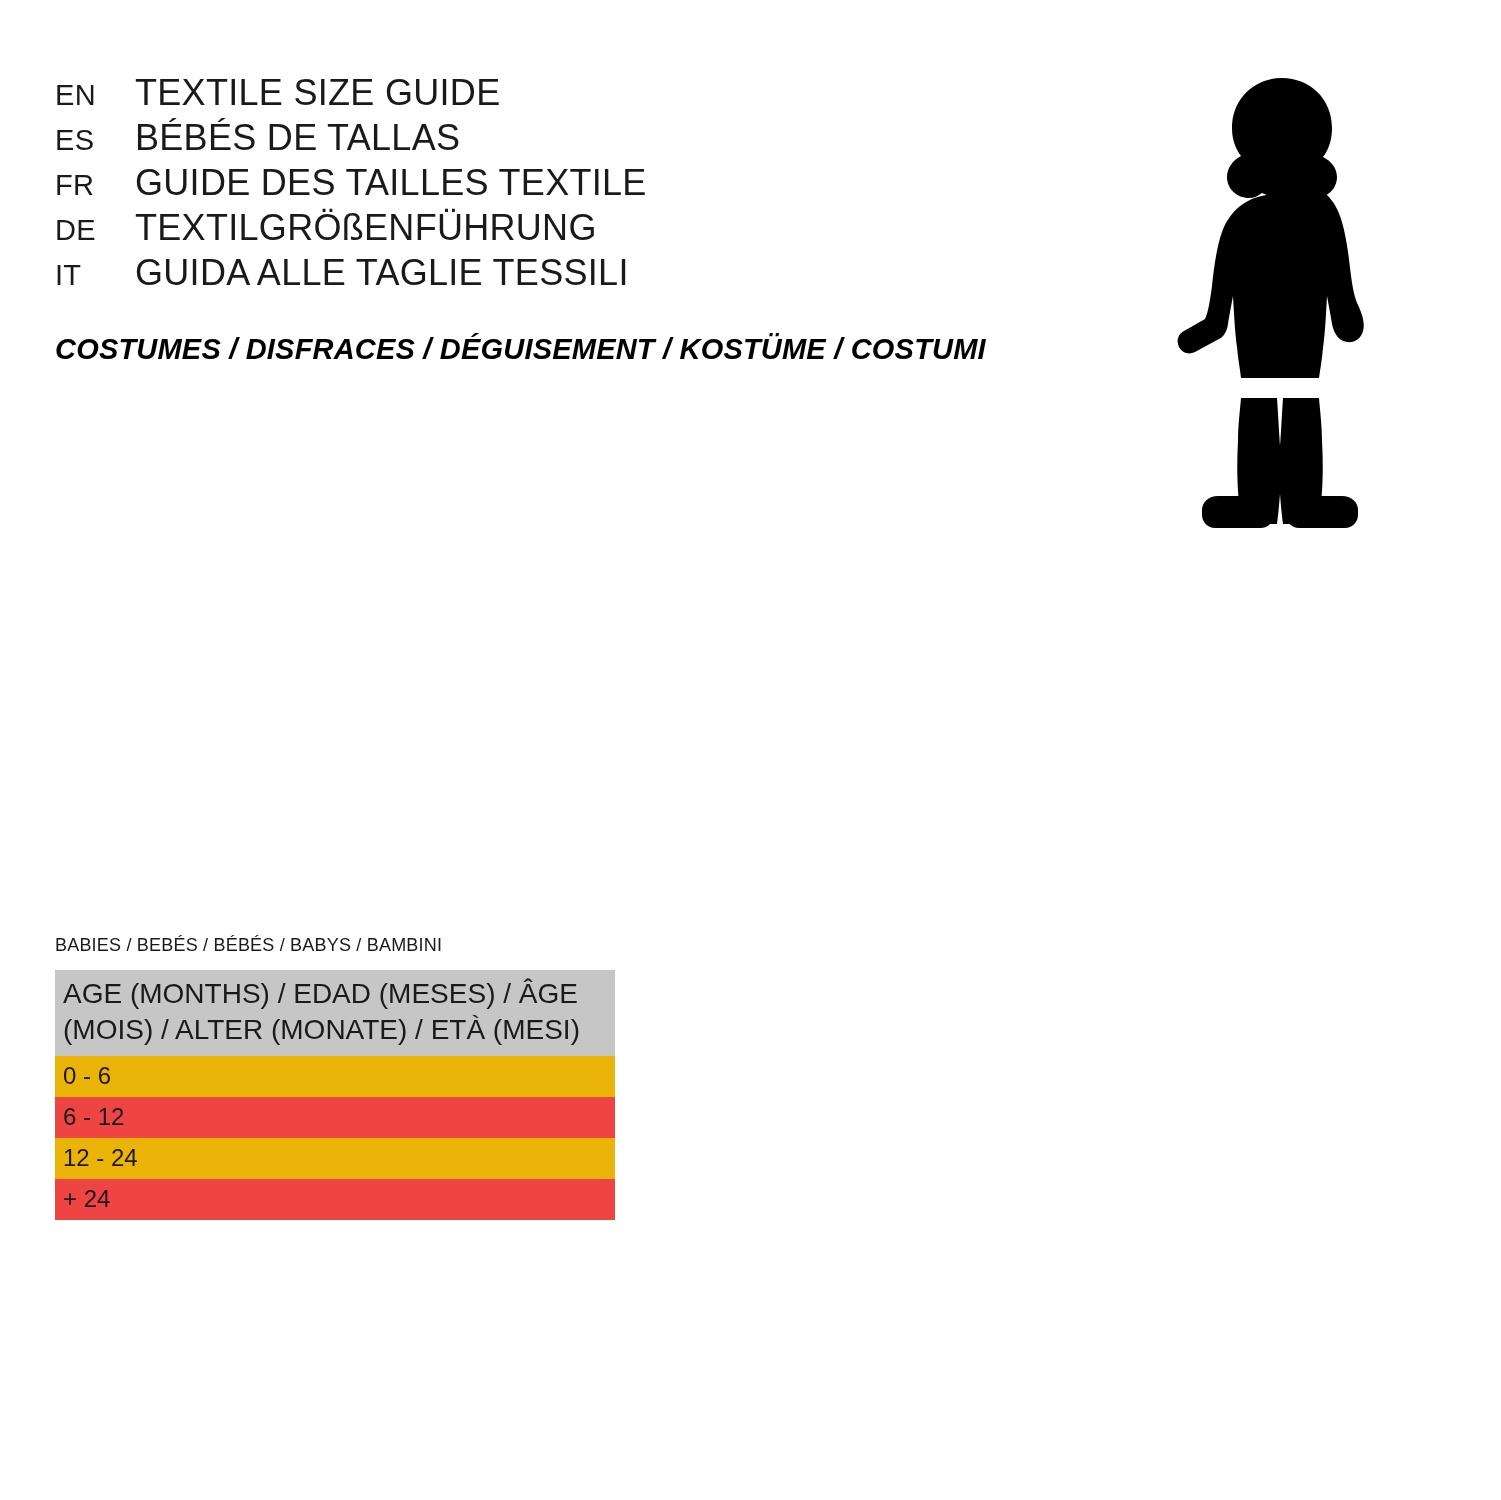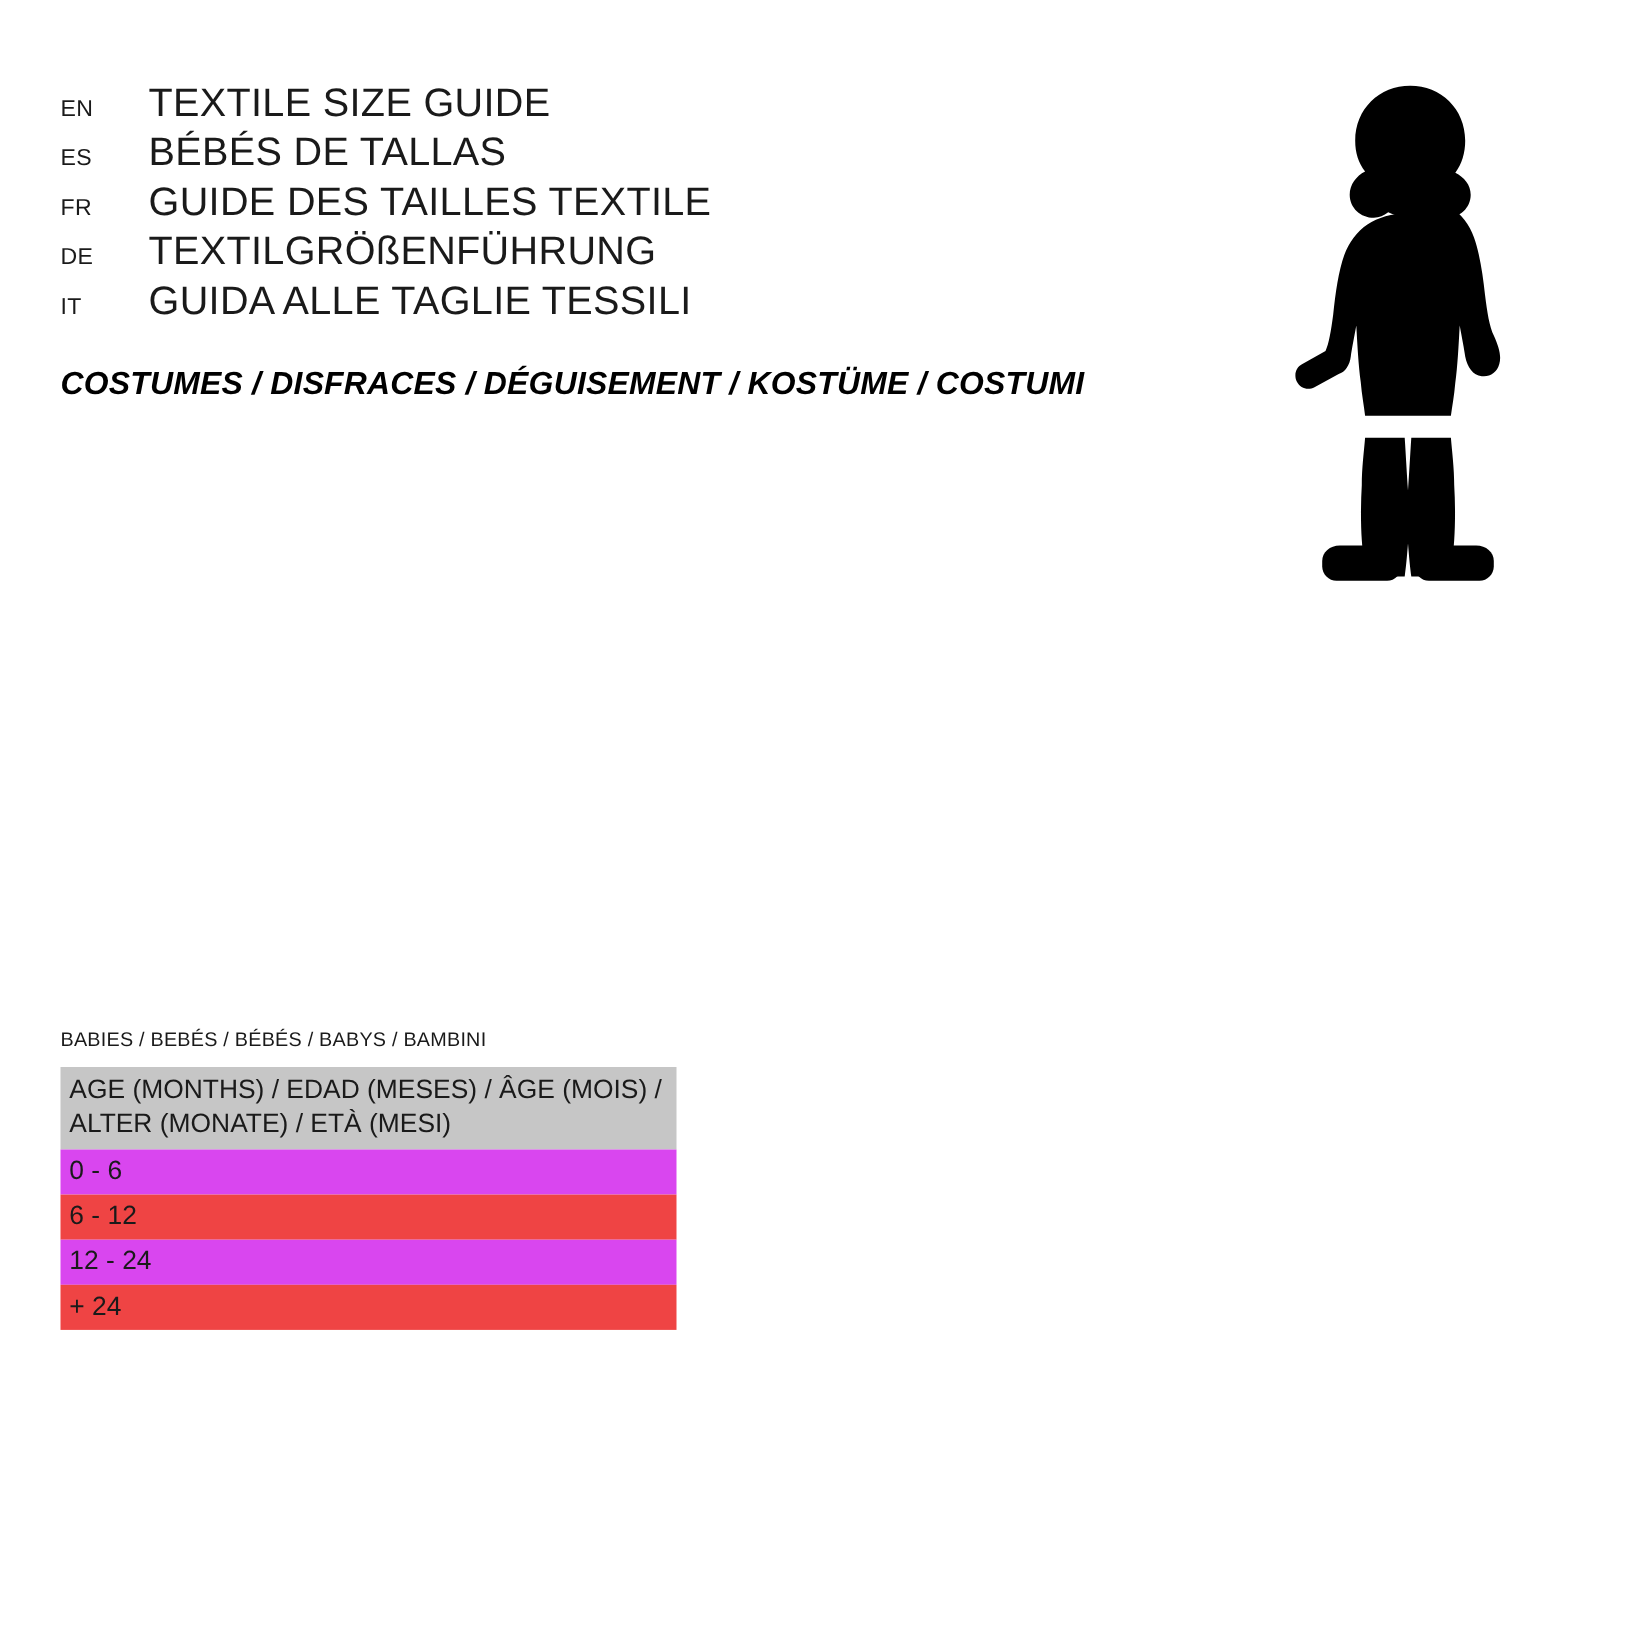--- a/index.html
+++ b/index.html
@@ -27,21 +27,21 @@
     display: flex;
     align-items: baseline;
     height: 45px;
     font-size: 29px;
     letter-spacing: 0.3px;
     color: #1a1a1a;
   }
   .lang-code {
     width: 80px;
     flex: 0 0 80px;
-    font-size: 21px;
+    font-size: 29px;
   }
   .lang-text {
     font-size: 36px;
   }
 
   .category-line {
     position: absolute;
     left: 55px;
     top: 333px;
     font-size: 29px;
@@ -80,32 +80,32 @@
   }
   table.size-table {
     border-collapse: collapse;
     width: 560px;
     table-layout: fixed;
   }
   table.size-table th {
     background: #c6c6c6;
     text-align: left;
     font-weight: normal;
-    font-size: 24px;
+    font-size: 28px;
     line-height: 1.28;
     padding: 6px 8px 8px 8px;
     color: #1a1a1a;
   }
   table.size-table td {
     font-size: 24px;
     padding: 6px 8px 7px 8px;
     color: #1a1a1a;
   }
   table.size-table tr.odd td {
-    background: #d946ef;
+    background: #eab308;
   }
   table.size-table tr.even td {
     background: #ef4444;
   }
 </style>
 </head>
 <body>
 
 <div class="lang-block">
 

